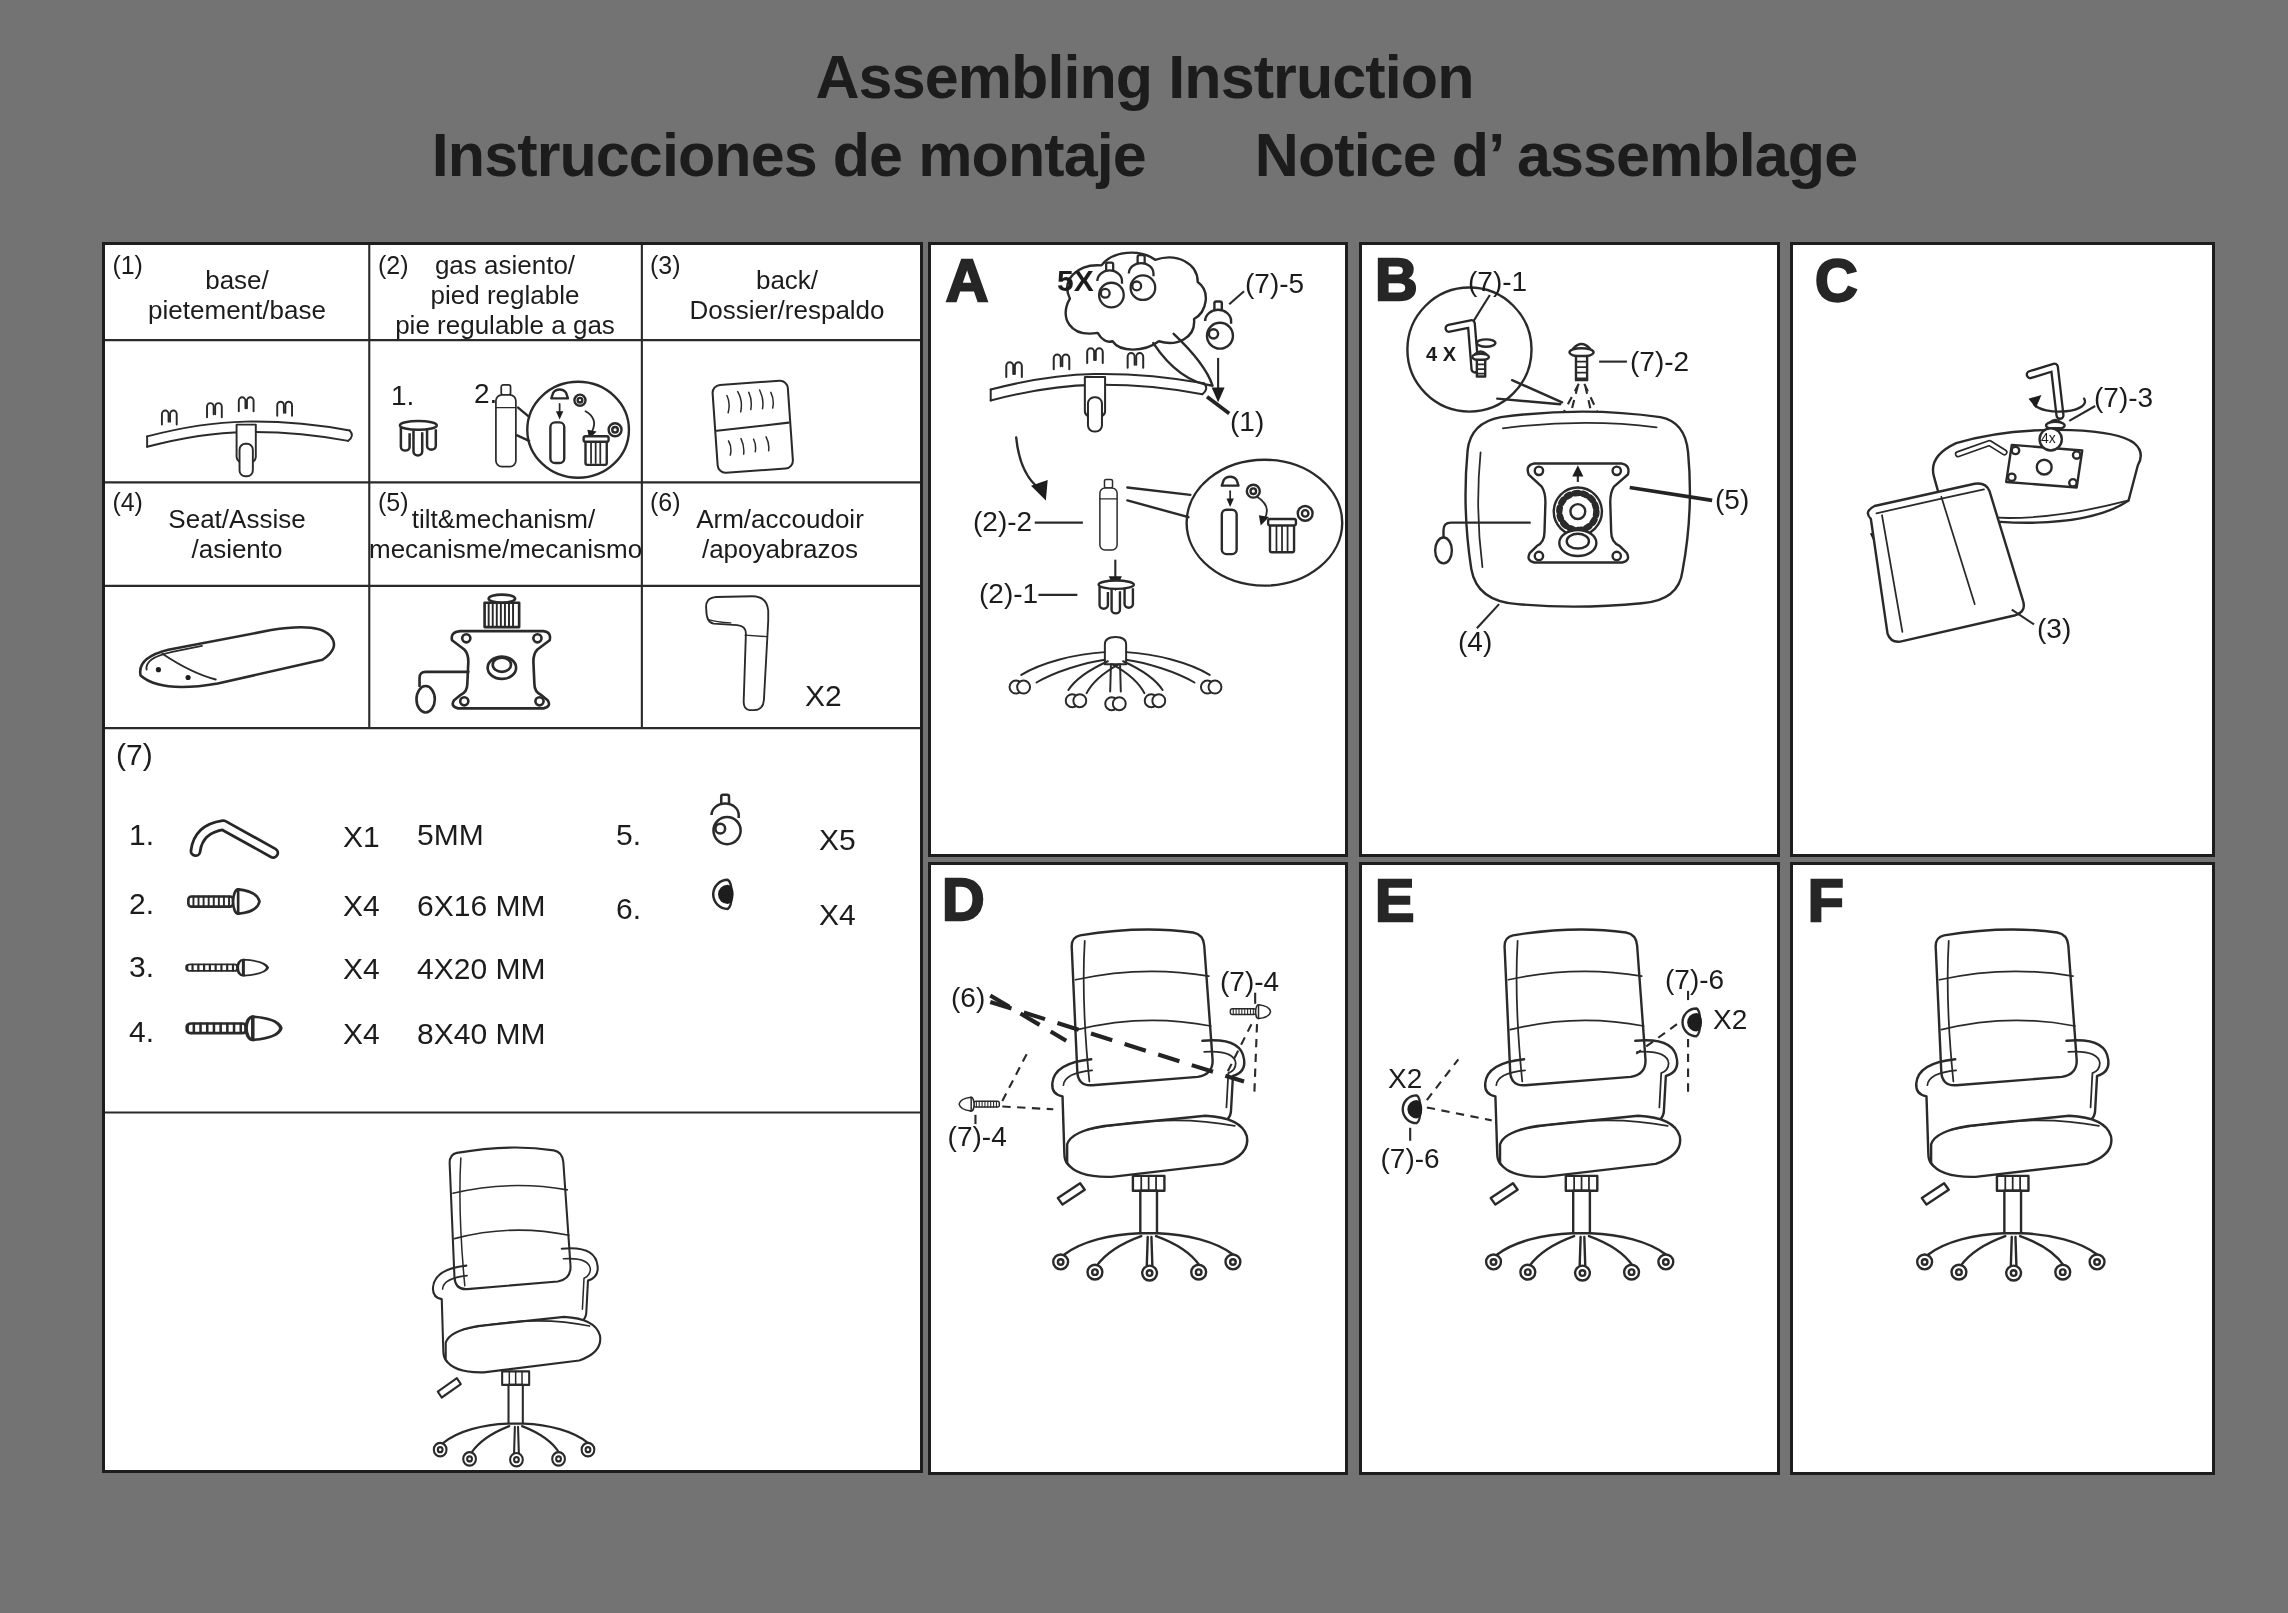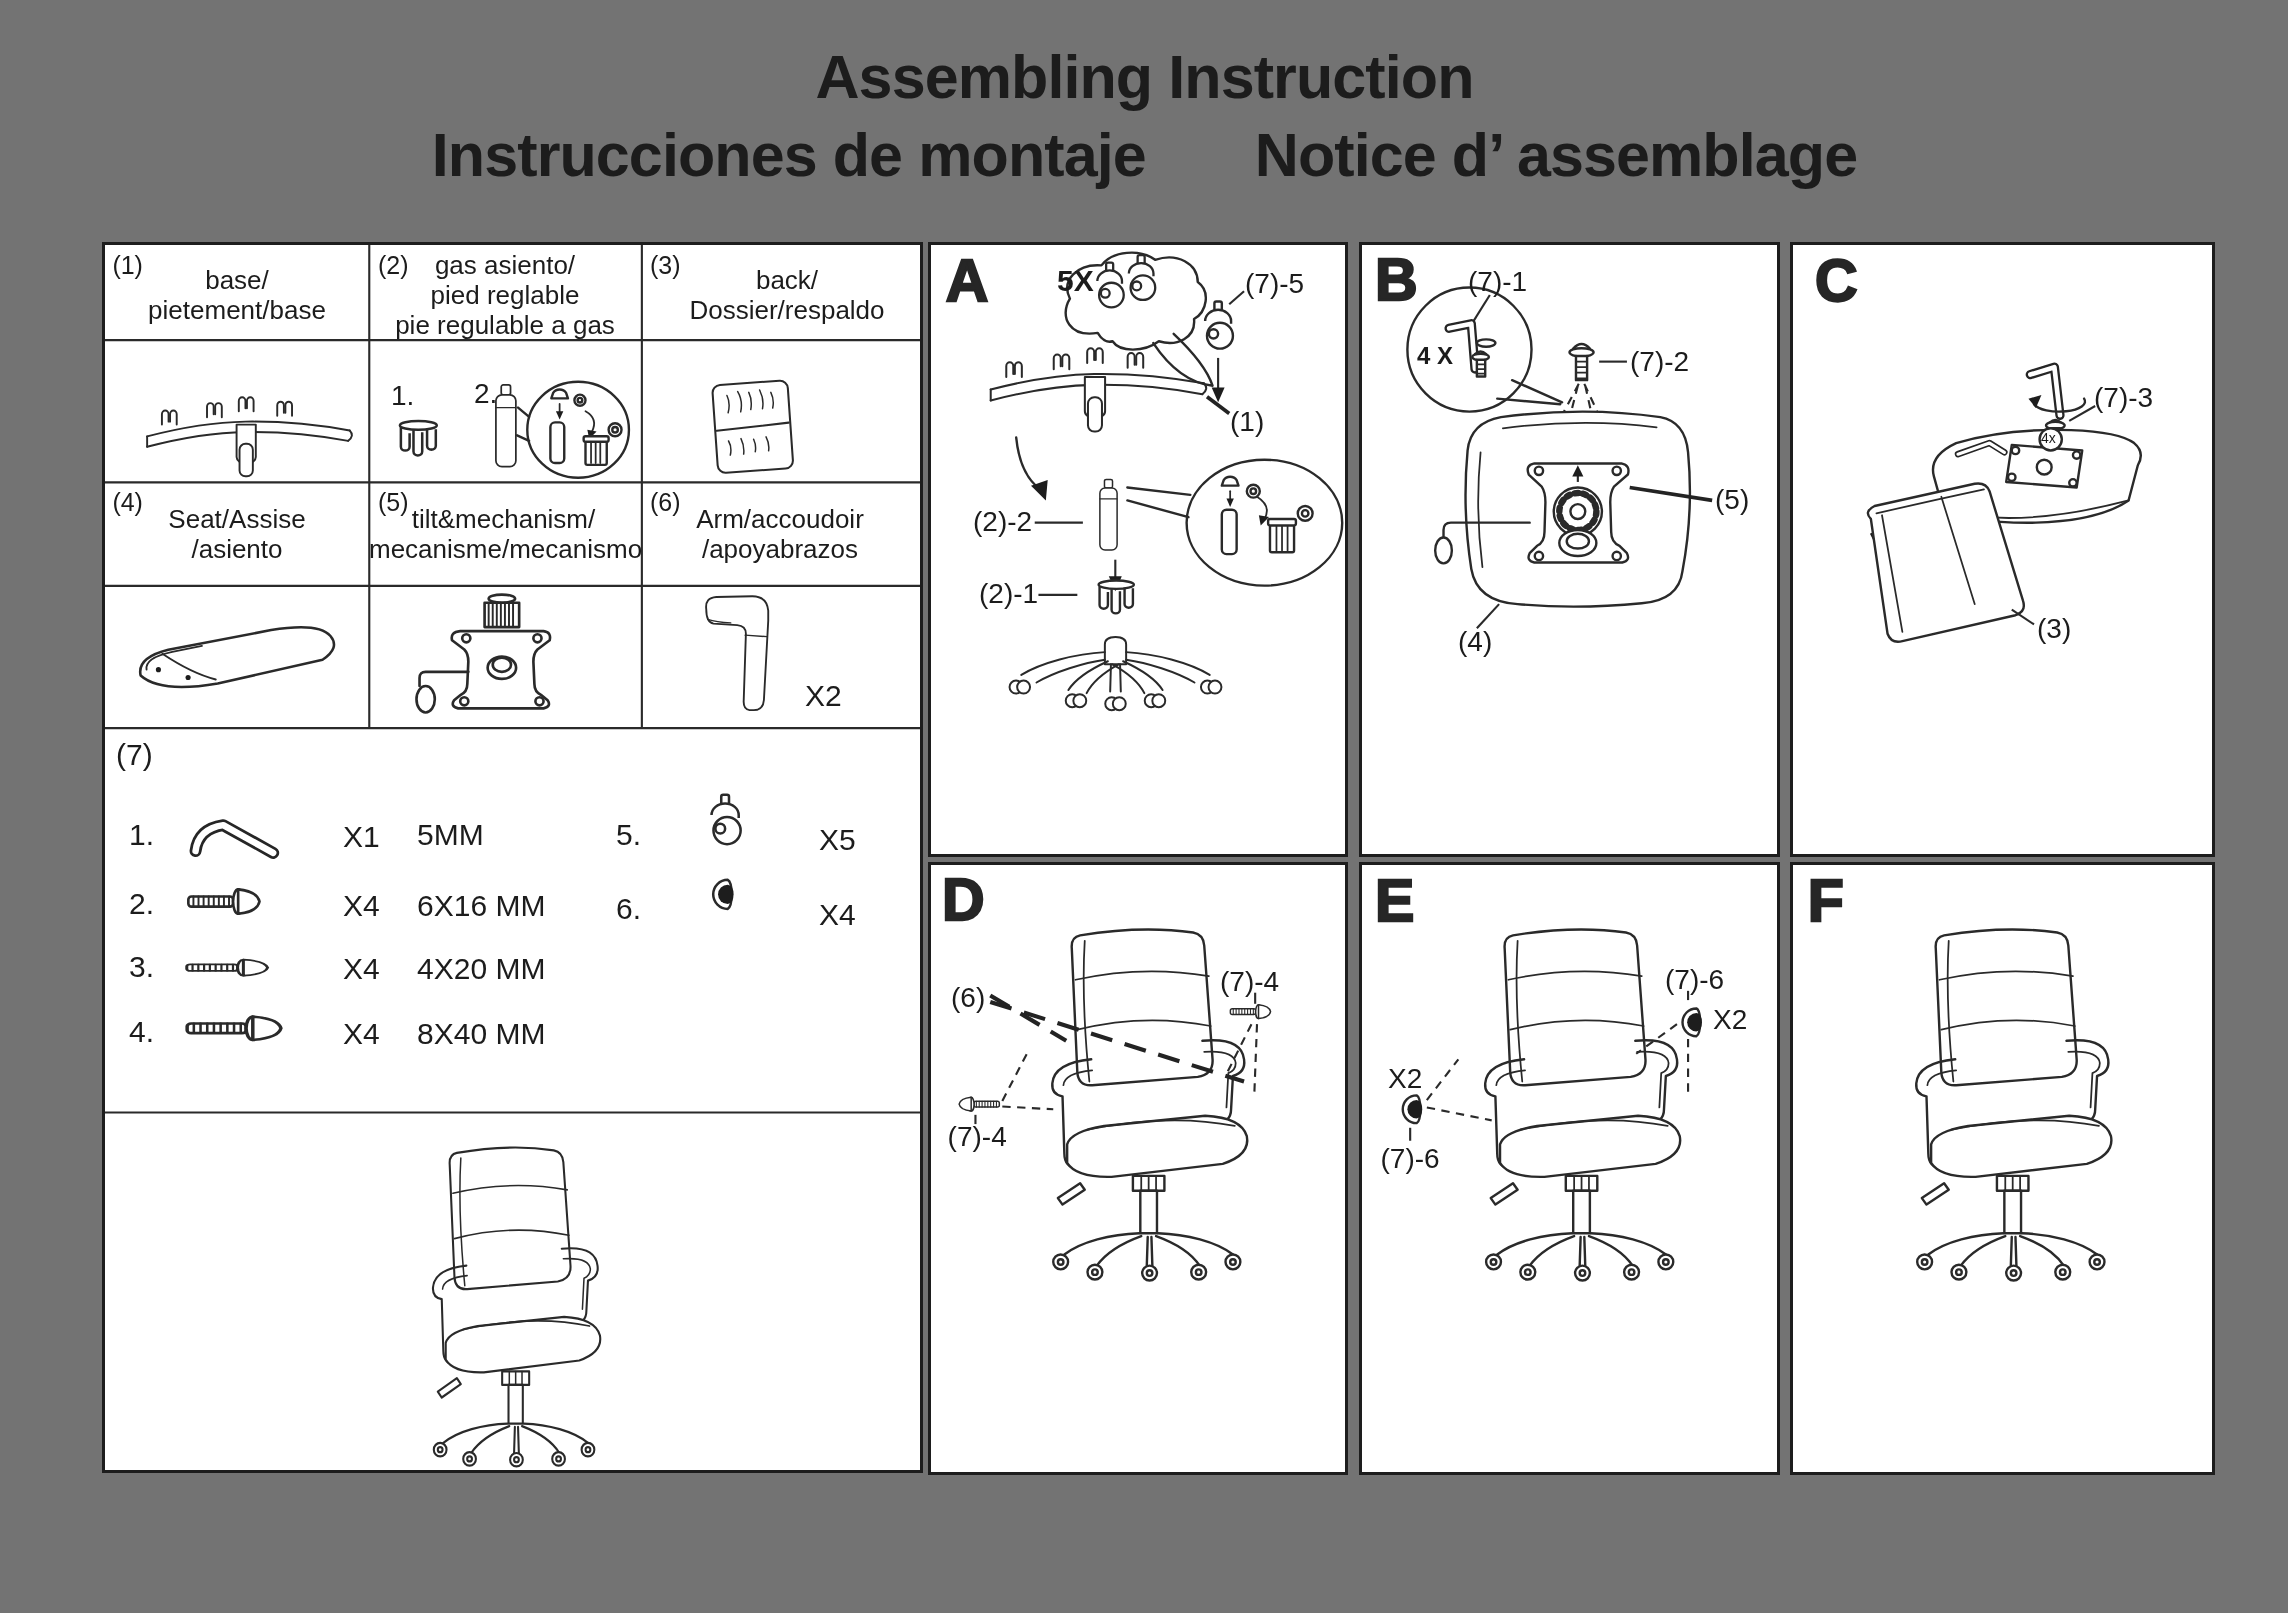--- a/index.html
+++ b/index.html
@@ -358,21 +358,21 @@
       <circle class="fw" cx="233" cy="288" r="8"></circle>
       <ellipse class="fw" cx="233" cy="322" rx="20" ry="14"></ellipse>
         <ellipse class="fw" cx="233" cy="320" rx="12" ry="8"></ellipse>
       <path class="ln" d="M181,300 L96,300 Q88,300 88,308 L88,316"></path>
       <ellipse class="fw" cx="88" cy="330" rx="9" ry="14"></ellipse>
       <path class="lead2" d="M289,262 L378,276"></path>
       <path class="lead" d="M148,388 L124,414"></path>
     </svg>
     <span class="pletter" style="left:13px;top:5.5px">B</span>
     <span class="lbl" style="left:106px;top:22px">(7)-1</span>
-    <span class="lbl b" style="left:55px;top:98px;font-size:24px">4 X</span>
+    <span class="lbl b" style="left:64px;top:98px;font-size:20px">4 X</span>
     <span class="lbl" style="left:268px;top:102px">(7)-2</span>
     <span class="lbl" style="left:353px;top:240px">(5)</span>
     <span class="lbl" style="left:96px;top:382px">(4)</span>
   </div>
 
   <div class="box" style="left:1790px;top:242px;width:425px;height:615px;">
     <svg class="art" viewBox="0 0 452 658" preserveAspectRatio="none">
       <g>
         <path class="ko" style="stroke-width:10" d="M256,140 L282,132 L288,184"></path>
         <path class="ki" style="stroke-width:5" d="M256,140 L282,132 L288,184"></path>

